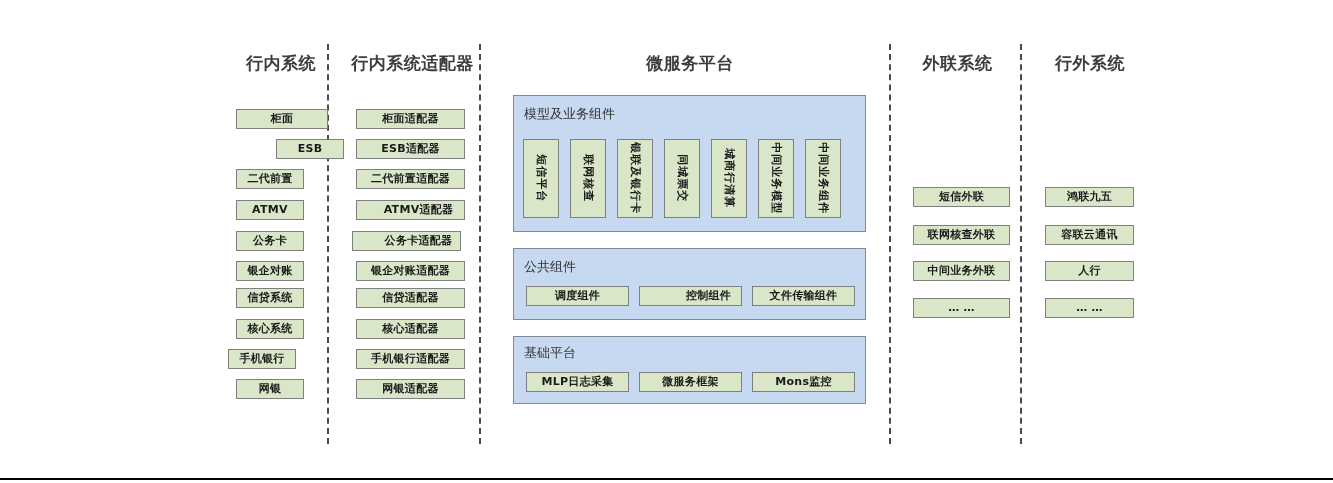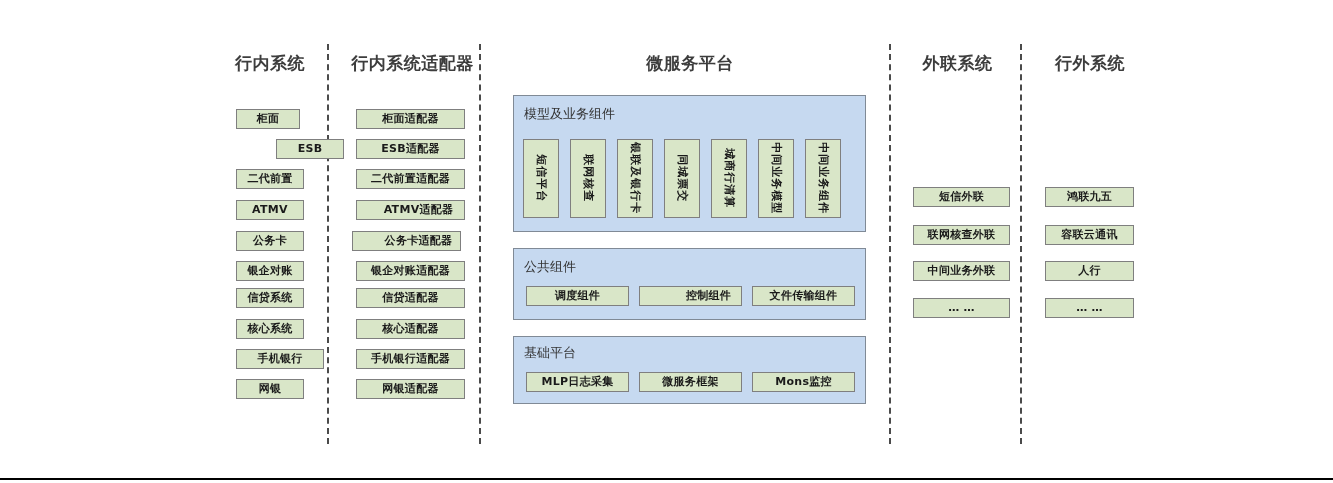--- a/index.html
+++ b/index.html
@@ -85,44 +85,44 @@
     width: 1333px;
     height: 0;
     border-top: 2px solid #000000;
   }
 </style>
 </head>
 <body>
 
 <div id="canvas">
 
-  <div class="col-heading" style="left:205px; top:52px; width:130px;">行内系统</div>
+  <div class="col-heading" style="left:216px; top:52px; width:130px;">行内系统</div>
 
   <div class="col-heading" style="left:340px; top:52px; width:145px;">行内系统适配器</div>
 
   <div class="col-heading" style="left:560px; top:52px; width:260px;">微服务平台</div>
 
   <div class="col-heading" style="left:895px; top:52px; width:125px;">外联系统</div>
 
   <div class="col-heading" style="left:1025px; top:52px; width:130px;">行外系统</div>
 
   <div class="divider" style="left:327px; top:44px; height:400px;"></div>
   <div class="divider" style="left:479px; top:44px; height:400px;"></div>
   <div class="divider" style="left:889px; top:44px; height:400px;"></div>
   <div class="divider" style="left:1020px; top:44px; height:400px;"></div>
 
-  <div class="node" style="left:236px; top:109px; width:64px; height:20px;">柜面</div>
+  <div class="node" style="left:236px; top:109px; width:92px; height:20px;">柜面</div>
   <div class="node" style="left:236px; top:139px; width:68px; height:20px;margin-left:40px;">ESB</div>
   <div class="node" style="left:236px; top:169px; width:68px; height:20px;">二代前置</div>
   <div class="node" style="left:236px; top:200px; width:68px; height:20px;">ATMV</div>
   <div class="node" style="left:236px; top:231px; width:68px; height:20px;">公务卡</div>
   <div class="node" style="left:236px; top:261px; width:68px; height:20px;">银企对账</div>
   <div class="node" style="left:236px; top:288px; width:68px; height:20px;">信贷系统</div>
   <div class="node" style="left:236px; top:319px; width:68px; height:20px;">核心系统</div>
-  <div class="node" style="left:236px; top:349px; width:88px; height:20px;">手机银行</div>
+  <div class="node" style="left:228px; top:349px; width:68px; height:20px;">手机银行</div>
   <div class="node" style="left:236px; top:379px; width:68px; height:20px;">网银</div>
 
   <div class="node" style="left:356px; top:109px; width:109px; height:20px;">柜面适配器</div>
   <div class="node" style="left:356px; top:139px; width:109px; height:20px;">ESB适配器</div>
   <div class="node" style="left:356px; top:169px; width:109px; height:20px;">二代前置适配器</div>
   <div class="node" style="left:356px; top:200px; width:109px; height:20px;padding-left:16px;">ATMV适配器</div>
   <div class="node" style="left:352px; top:231px; width:109px; height:20px;padding-left:24px;">公务卡适配器</div>
   <div class="node" style="left:356px; top:261px; width:109px; height:20px;">银企对账适配器</div>
   <div class="node" style="left:356px; top:288px; width:109px; height:20px;">信贷适配器</div>
   <div class="node" style="left:356px; top:319px; width:109px; height:20px;">核心适配器</div>

